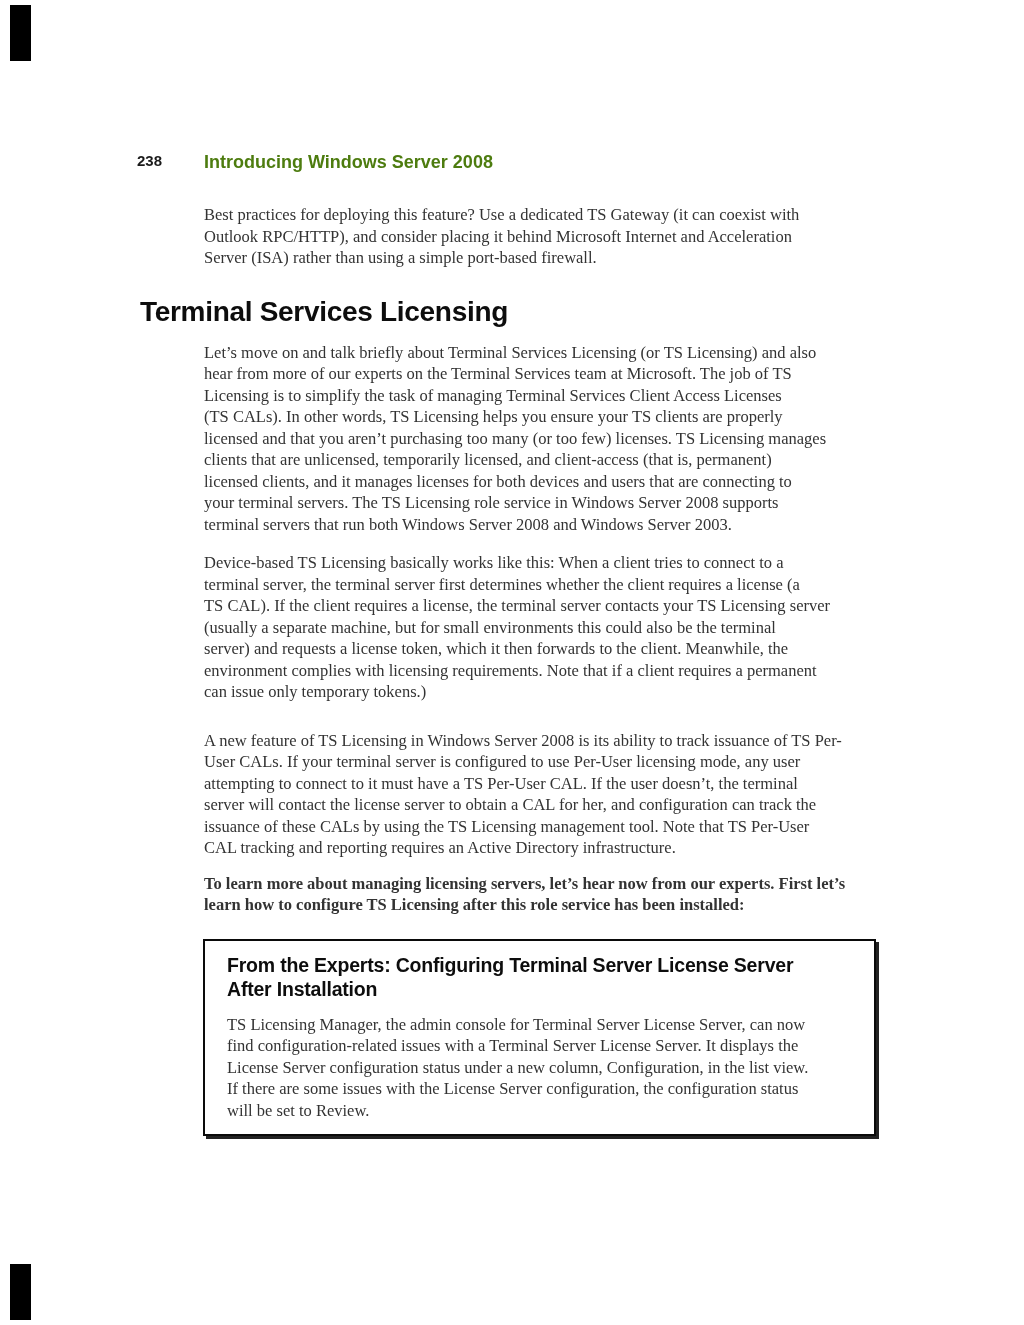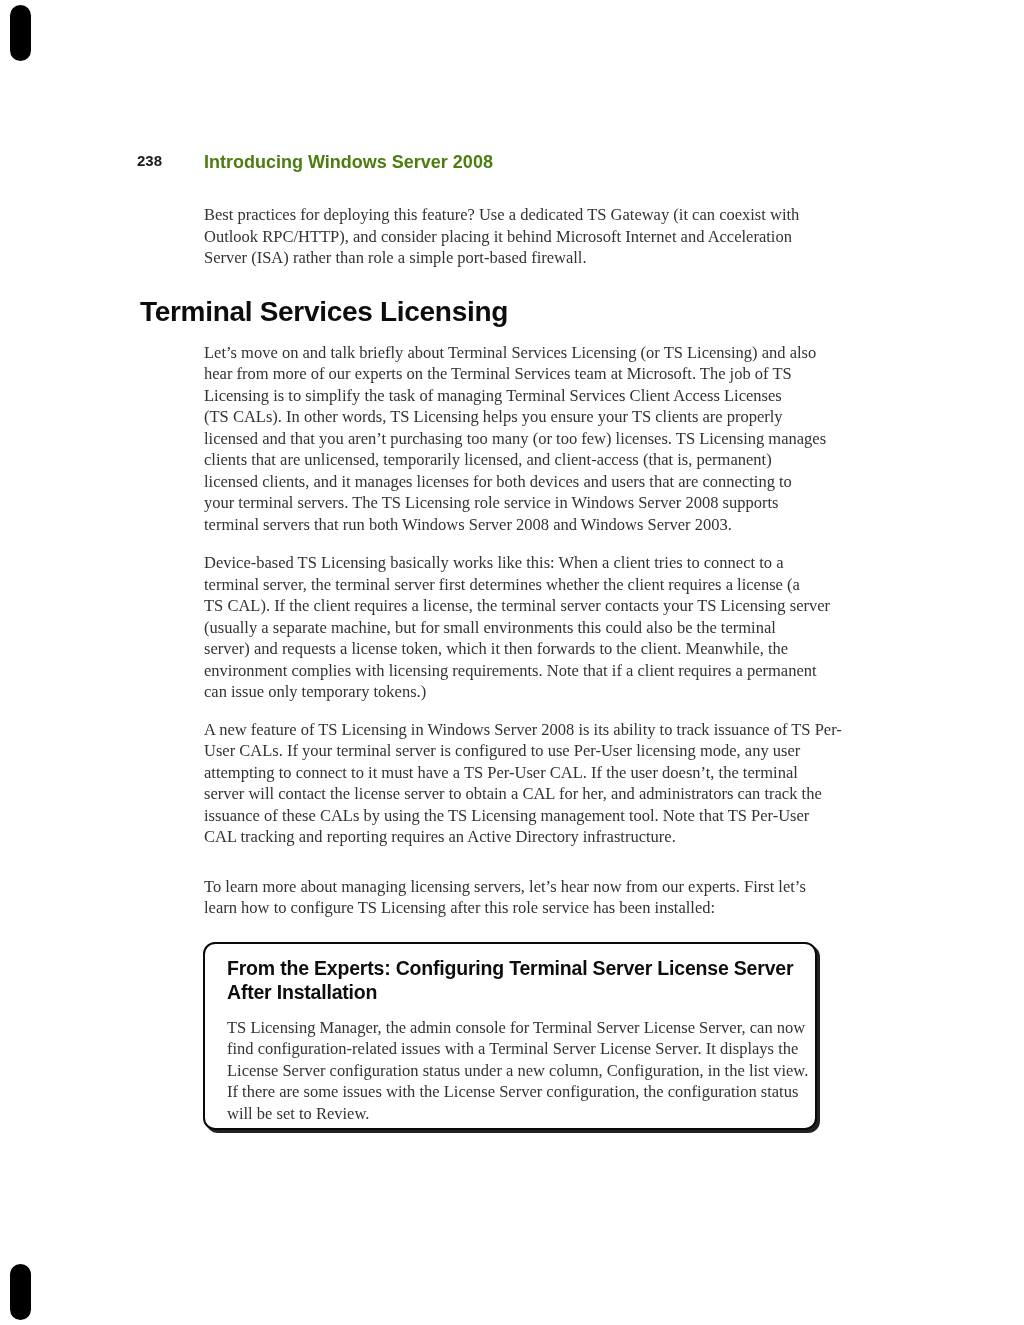--- a/index.html
+++ b/index.html
@@ -1,15 +1,15 @@
 <!DOCTYPE html>
 <html><head>
 <meta charset="utf-8">
 <style>
-  * { margin: 0; padding: 0; box-sizing: border-box; border-radius: 12px; }
+  * { margin: 0; padding: 0; box-sizing: border-box; }
   html, body { background: #ffffff; }
   .page {
     position: relative;
     width: 1024px;
     height: 1325px;
     background: #ffffff;
     overflow: hidden;
     font-family: "Liberation Serif", serif;
   }
   .scan-mark {
@@ -55,32 +55,32 @@
   }
   .section-heading {
     font-family: "Liberation Sans", sans-serif;
     font-weight: 700;
     font-size: 28px;
     line-height: 34px;
     color: #0d0d0d;
     margin: 26px 0 13px -64px;
     letter-spacing: -0.3px;
   }
-  .para { margin-top: 16px; }
+  .para { margin-top: 27px; }
   .para.first { margin-top: 0; }
   .para.p1 { margin-top: 0; }
   .para.p2 { margin-top: 17px; }
-  .para.p5 { margin-top: 28px; }
+  .para.p5 { margin-top: 14px; font-weight: bold; }
 
   .expert-box {
     margin: 23px 0 0 -1px;
-    width: 614px;
+    width: 673px;
     border: 2px solid #0a0a0a;
     box-shadow: 3px 3px 0 rgba(10,10,10,0.9);
-    padding: 12px 24px 4px 22px;
+    padding: 12px 24px 13px 22px;
     background: #ffffff;
   }
   .expert-heading-line {
     font-family: "Liberation Sans", sans-serif;
     font-weight: 700;
     font-size: 19.5px;
     line-height: 24px;
     color: #0d0d0d;
     white-space: nowrap;
     letter-spacing: -0.2px;
@@ -97,21 +97,21 @@
   <div class="scan-mark bottom"></div>
 
   <div class="runhead-num">238</div>
   <div class="runhead-title">Introducing Windows Server 2008</div>
 
   <div class="content">
 
     <div class="para first">
       <div class="tline">Best practices for deploying this feature? Use a dedicated TS Gateway (it can coexist with</div>
       <div class="tline">Outlook RPC/HTTP), and consider placing it behind Microsoft Internet and Acceleration</div>
-      <div class="tline">Server (ISA) rather than role a simple port-based firewall.</div>
+      <div class="tline">Server (ISA) rather than using a simple port-based firewall.</div>
     </div>
 
     <h1 class="section-heading">Terminal Services Licensing</h1>
 
     <div class="para p1">
       <div class="tline">Let’s move on and talk briefly about Terminal Services Licensing (or TS Licensing) and also</div>
       <div class="tline">hear from more of our experts on the Terminal Services team at Microsoft. The job of TS</div>
       <div class="tline">Licensing is to simplify the task of managing Terminal Services Client Access Licenses</div>
       <div class="tline">(TS CALs). In other words, TS Licensing helps you ensure your TS clients are properly</div>
       <div class="tline">licensed and that you aren’t purchasing too many (or too few) licenses. TS Licensing manages</div>
@@ -128,21 +128,21 @@
       <div class="tline">(usually a separate machine, but for small environments this could also be the terminal</div>
       <div class="tline">server) and requests a license token, which it then forwards to the client. Meanwhile, the</div>
       <div class="tline">environment complies with licensing requirements. Note that if a client requires a permanent</div>
       <div class="tline">can issue only temporary tokens.)</div>
     </div>
 
     <div class="para">
       <div class="tline">A new feature of TS Licensing in Windows Server 2008 is its ability to track issuance of TS Per-</div>
       <div class="tline">User CALs. If your terminal server is configured to use Per-User licensing mode, any user</div>
       <div class="tline">attempting to connect to it must have a TS Per-User CAL. If the user doesn’t, the terminal</div>
-      <div class="tline">server will contact the license server to obtain a CAL for her, and administrators can track the</div>
+      <div class="tline">server will contact the license server to obtain a CAL for her, and configuration can track the</div>
       <div class="tline">issuance of these CALs by using the TS Licensing management tool. Note that TS Per-User</div>
       <div class="tline">CAL tracking and reporting requires an Active Directory infrastructure.</div>
     </div>
 
     <div class="para p5">
       <div class="tline">To learn more about managing licensing servers, let’s hear now from our experts. First let’s</div>
       <div class="tline">learn how to configure TS Licensing after this role service has been installed:</div>
     </div>
 
     <div class="expert-box">

